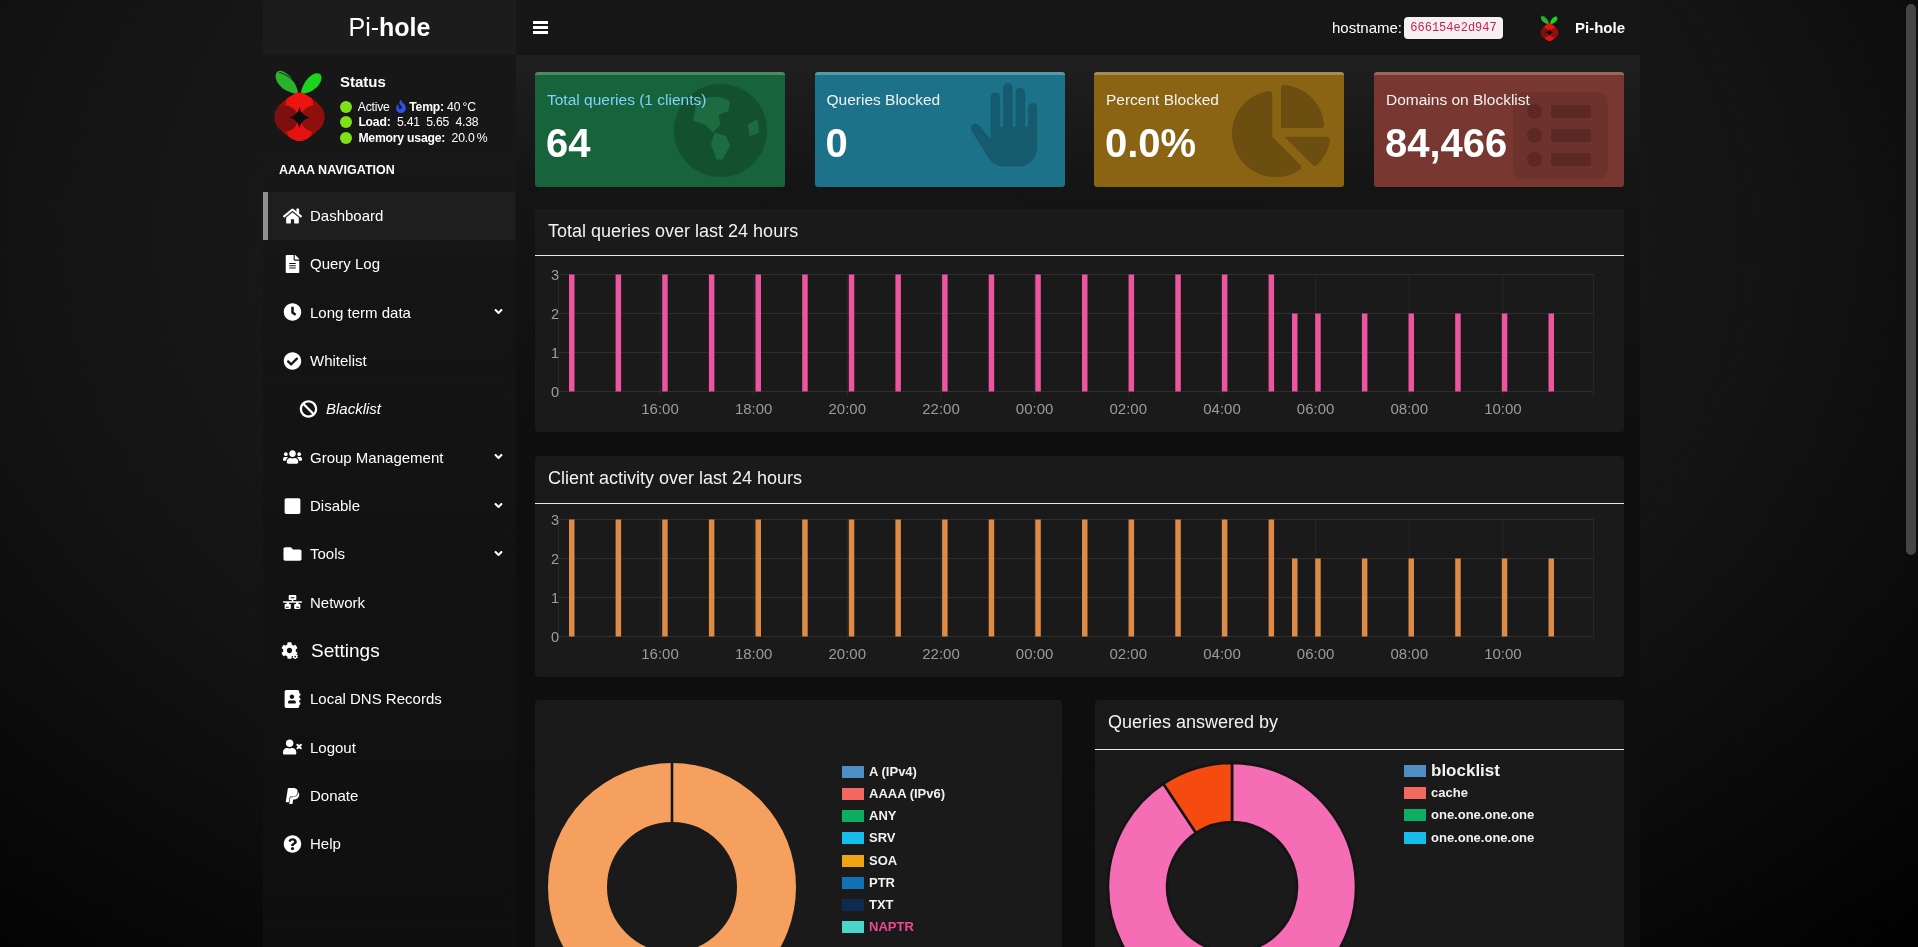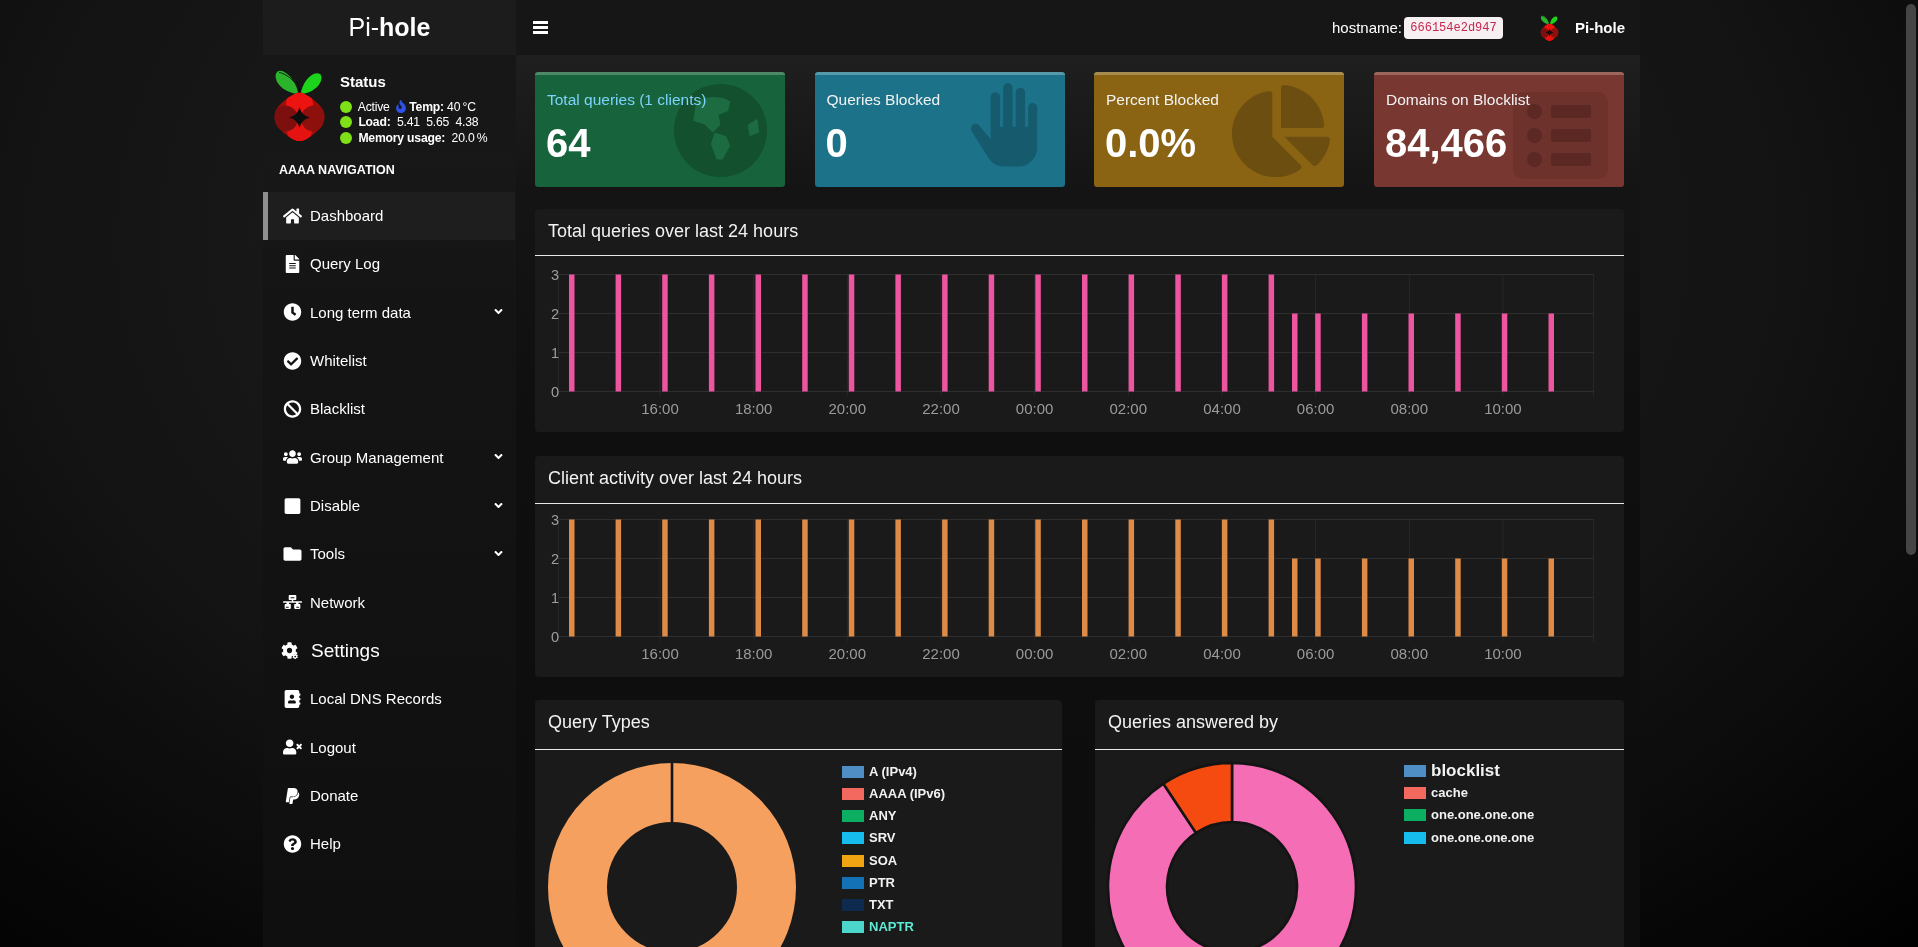--- a/index.html
+++ b/index.html
@@ -93,21 +93,21 @@
       <svg style="position:absolute;left:228px;top:17px" width="11" height="13" viewBox="0 0 320 512">
         <path fill="#fff" d="M143 352.3L7 216.3c-9.4-9.4-9.4-24.6 0-33.9l22.6-22.6c9.4-9.4 24.6-9.4 33.9 0l96.4 96.4 96.4-96.4c9.4-9.4 24.6-9.4 33.9 0l22.6 22.6c9.4 9.4 9.4 24.6 0 33.9l-136 136c-9.2 9.4-24.4 9.4-33.8 0z"></path>
       </svg>
     </div>
 <div style="position:absolute;left:2px;top:336.5px;width:250px;height:48.3px;">
       <svg style="position:absolute;left:18px;top:15px" width="19" height="18" viewBox="0 0 512 512">
         <path fill="#fff" d="M504 256c0 136.967-111.033 248-248 248S8 392.967 8 256 119.033 8 256 8s248 111.033 248 248zM227.314 387.314l184-184c6.248-6.248 6.248-16.379 0-22.627l-22.627-22.627c-6.248-6.249-16.379-6.249-22.628 0L216 308.118l-70.059-70.059c-6.248-6.248-16.379-6.248-22.628 0l-22.627 22.627c-6.248 6.248-6.248 16.379 0 22.627l104 104c6.249 6.249 16.379 6.249 22.628.001z"></path>
       </svg>
       <div style="position:absolute;left:45px;top:14.5px;font-size:15px;color:#fff;line-height:20px">Whitelist</div>
     </div>
-<div style="position:absolute;left:2px;top:384.8px;width:250px;height:48.3px;">
+<div style="position:absolute;left:18px;top:384.8px;width:250px;height:48.3px;font-style:italic;">
       <svg style="position:absolute;left:18px;top:15px" width="19" height="18" viewBox="0 0 512 512">
         <path fill="#fff" d="M256 8C119.034 8 8 119.033 8 256s111.034 248 248 248 248-111.034 248-248S392.967 8 256 8zm130.108 117.892c65.448 65.448 70 165.481 20.677 235.637L150.47 105.216c70.204-49.356 170.226-44.735 235.638 20.676zM125.892 386.108c-65.448-65.448-70-165.481-20.677-235.637L361.53 406.784c-70.203 49.356-170.226 44.736-235.638-20.676z"></path>
       </svg>
       <div style="position:absolute;left:45px;top:14.5px;font-size:15px;color:#fff;line-height:20px">Blacklist</div>
     </div>
 <div style="position:absolute;left:2px;top:433.1px;width:250px;height:48.3px;">
       <svg style="position:absolute;left:18px;top:15px" width="19" height="18" viewBox="0 0 640 512">
         <path fill="#fff" d="M96 224c35.3 0 64-28.7 64-64s-28.7-64-64-64-64 28.7-64 64 28.7 64 64 64zm448 0c35.3 0 64-28.7 64-64s-28.7-64-64-64-64 28.7-64 64 28.7 64 64 64zm32 32h-64c-17.6 0-33.5 7.1-45.1 18.6 40.3 22.1 68.9 62 75.1 109.4h66c17.7 0 32-14.3 32-32v-32c0-35.3-28.7-64-64-64zm-256 0c61.9 0 112-50.1 112-112S381.9 32 320 32 208 82.1 208 144s50.1 112 112 112zm76.8 32h-8.3c-20.8 10-43.9 16-68.5 16s-47.6-6-68.5-16h-8.3C179.6 288 128 339.6 128 403.2V432c0 26.5 21.5 48 48 48h288c26.5 0 48-21.5 48-48v-28.8c0-63.6-51.6-115.2-115.2-115.2zm-223.7-13.4C161.5 263.1 145.6 256 128 256H64c-35.3 0-64 28.7-64 64v32c0 17.7 14.3 32 32 32h65.9c6.3-47.4 34.9-87.3 75.2-109.4z"></path>
       </svg>
       <div style="position:absolute;left:45px;top:14.5px;font-size:15px;color:#fff;line-height:20px">Group Management</div>
@@ -325,43 +325,40 @@
 <rect x="780.2" y="102.5" width="5.5" height="78.0" fill="#dd8b47"></rect>
 <rect x="826.9" y="102.5" width="5.5" height="78.0" fill="#dd8b47"></rect>
 <rect x="873.5" y="102.5" width="5.5" height="78.0" fill="#dd8b47"></rect>
 <rect x="920.2" y="102.5" width="5.5" height="78.0" fill="#dd8b47"></rect>
 <rect x="966.8" y="102.5" width="5.5" height="78.0" fill="#dd8b47"></rect>
 <rect x="1013.5" y="102.5" width="5.5" height="78.0" fill="#dd8b47"></rect>
     </svg>
   </div>
 
   <div class="abs" style="left:272px;top:700px;width:527px;height:360px;background:#1a1a1a;border-radius:4px;overflow:hidden">
-    <div style="position:absolute;left:0;top:0;width:100%;height:50.3px;border-bottom:1.3px solid #e8e8e8">
-      <span style="position:absolute;left:13px;top:12px;font-size:18px;color:#f2f2f2">Query Types</span>
-    </div>
     <svg width="527" height="360" style="position:absolute;left:0;top:0">
       <circle cx="137" cy="187" r="94.5" fill="none" stroke="#f5a05f" stroke-width="59"></circle>
       <line x1="137" y1="63" x2="137" y2="122" stroke="#141414" stroke-width="2.6"></line>
     </svg>
     <div style="position:absolute;left:307px;top:65.7px;width:22px;height:12px;background:#4e8ec4"></div>
 <div style="position:absolute;left:334px;top:61.7px;font-size:13px;font-weight:700;color:#f2f2f2;line-height:20px">A (IPv4)</div>
 <div style="position:absolute;left:307px;top:87.9px;width:22px;height:12px;background:#f4695f"></div>
 <div style="position:absolute;left:334px;top:83.9px;font-size:13px;font-weight:700;color:#f2f2f2;line-height:20px">AAAA (IPv6)</div>
 <div style="position:absolute;left:307px;top:110.1px;width:22px;height:12px;background:#0caf62"></div>
 <div style="position:absolute;left:334px;top:106.1px;font-size:13px;font-weight:700;color:#f2f2f2;line-height:20px">ANY</div>
 <div style="position:absolute;left:307px;top:132.3px;width:22px;height:12px;background:#16bdec"></div>
 <div style="position:absolute;left:334px;top:128.3px;font-size:13px;font-weight:700;color:#f2f2f2;line-height:20px">SRV</div>
 <div style="position:absolute;left:307px;top:154.5px;width:22px;height:12px;background:#f0a412"></div>
 <div style="position:absolute;left:334px;top:150.5px;font-size:13px;font-weight:700;color:#f2f2f2;line-height:20px">SOA</div>
 <div style="position:absolute;left:307px;top:176.7px;width:22px;height:12px;background:#1372b5"></div>
 <div style="position:absolute;left:334px;top:172.7px;font-size:13px;font-weight:700;color:#f2f2f2;line-height:20px">PTR</div>
 <div style="position:absolute;left:307px;top:198.9px;width:22px;height:12px;background:#0e2a4e"></div>
 <div style="position:absolute;left:334px;top:194.9px;font-size:13px;font-weight:700;color:#f2f2f2;line-height:20px">TXT</div>
 <div style="position:absolute;left:307px;top:221.1px;width:22px;height:12px;background:#4cd6cb"></div>
-<div style="position:absolute;left:334px;top:217.1px;font-size:13px;font-weight:700;color:#5eead4;line-height:20px">NAPTR</div>
+<div style="position:absolute;left:334px;top:217.1px;font-size:13px;font-weight:700;color:#ec4899;line-height:20px">NAPTR</div>
   </div>
 
   <div class="abs" style="left:832px;top:700px;width:529px;height:360px;background:#1a1a1a;border-radius:4px;overflow:hidden">
     <div style="position:absolute;left:0;top:0;width:100%;height:50.3px;border-bottom:1.3px solid #e8e8e8">
       <span style="position:absolute;left:13px;top:12px;font-size:18px;color:#f2f2f2">Queries answered by</span>
     </div>
     <svg width="529" height="360" style="position:absolute;left:0;top:0">
       <path d="M 137.0 63.0 A 124.0 124.0 0 1 1 68.4 83.7 L 101.0 132.9 A 65.0 65.0 0 1 0 137.0 122.0 Z" fill="#f56eb5" stroke="#141414" stroke-width="2.6"></path>
       <path d="M 68.4 83.7 A 124.0 124.0 0 0 1 137.0 63.0 L 137.0 122.0 A 65.0 65.0 0 0 0 101.0 132.9 Z" fill="#f54a10" stroke="#141414" stroke-width="2.6"></path>
     </svg>

